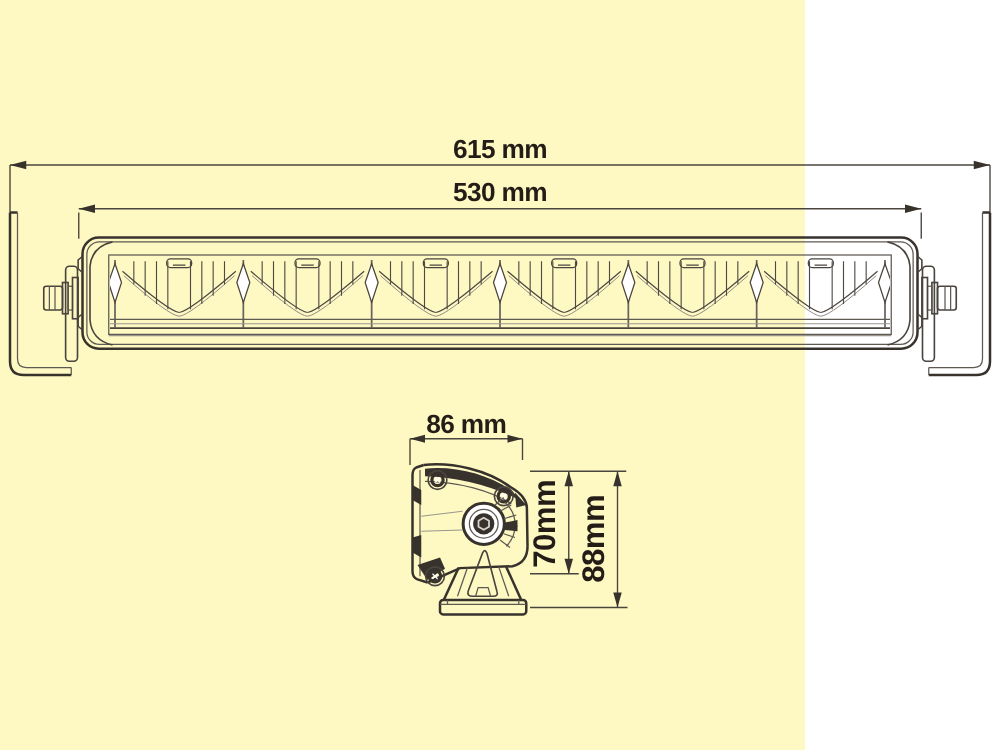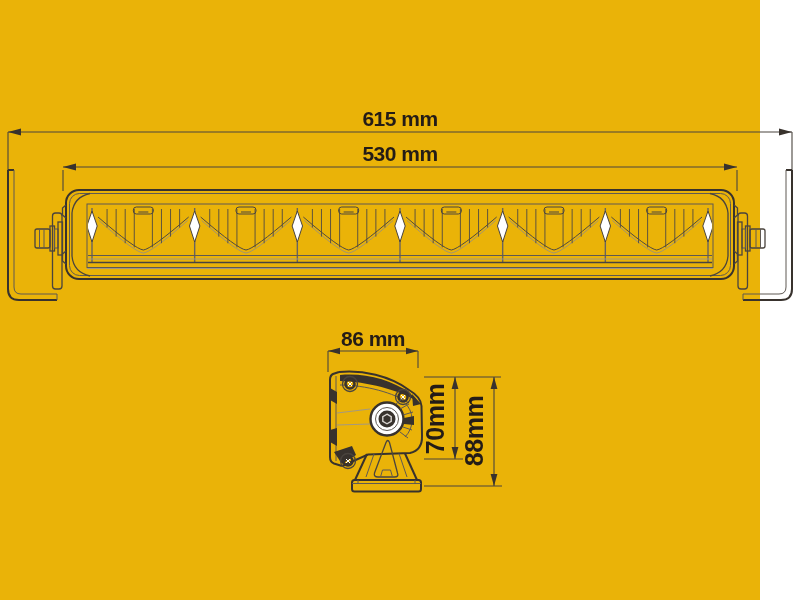--- a/index.html
+++ b/index.html
@@ -1,16 +1,16 @@
 <!DOCTYPE html>
 <html><head>
 <meta charset="utf-8">
 <style>
   html,body{margin:0;padding:0;background:#ffffff;}
-  .stage{width:760px;height:600px;position:relative;background:#eab308;font-family:"Liberation Sans",sans-serif;}
+  .stage{width:644px;height:600px;position:relative;background:#fef9c3;font-family:"Liberation Sans",sans-serif;}
   svg{display:block;}
   .dimtext{font-family:"Liberation Sans",sans-serif;font-weight:bold;fill:#241c17;letter-spacing:-0.5px;}
   .dim-h{font-size:21px;}
   .dim-v{font-size:25px;}
   .thick{stroke:#38322d;stroke-width:2;fill:none;}
   .med{stroke:#4a443e;stroke-width:1.3;fill:none;}
   .thin{stroke:#5f5953;stroke-width:1;fill:none;}
   .faint{stroke:#9b958f;stroke-width:0.9;fill:none;}
   .dimline{stroke:#4a443e;stroke-width:1.1;fill:none;}
   .arrow{fill:#38322d;stroke:none;}

